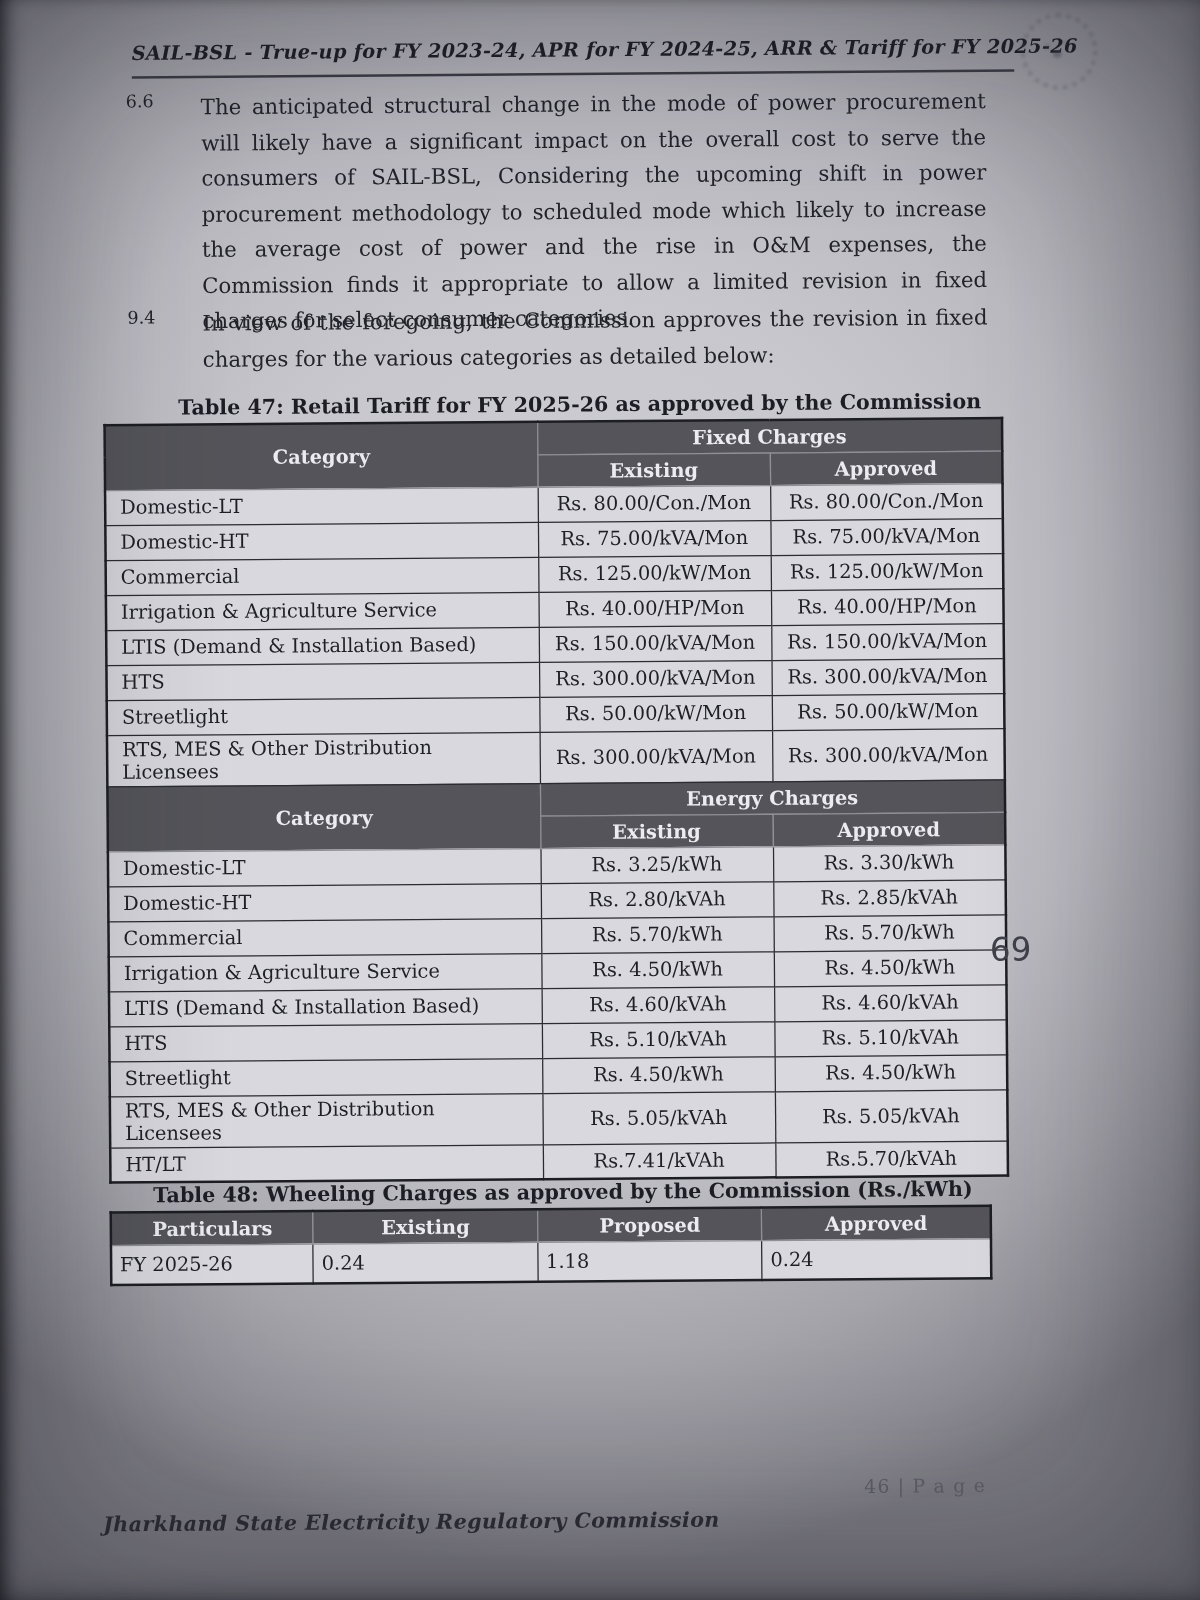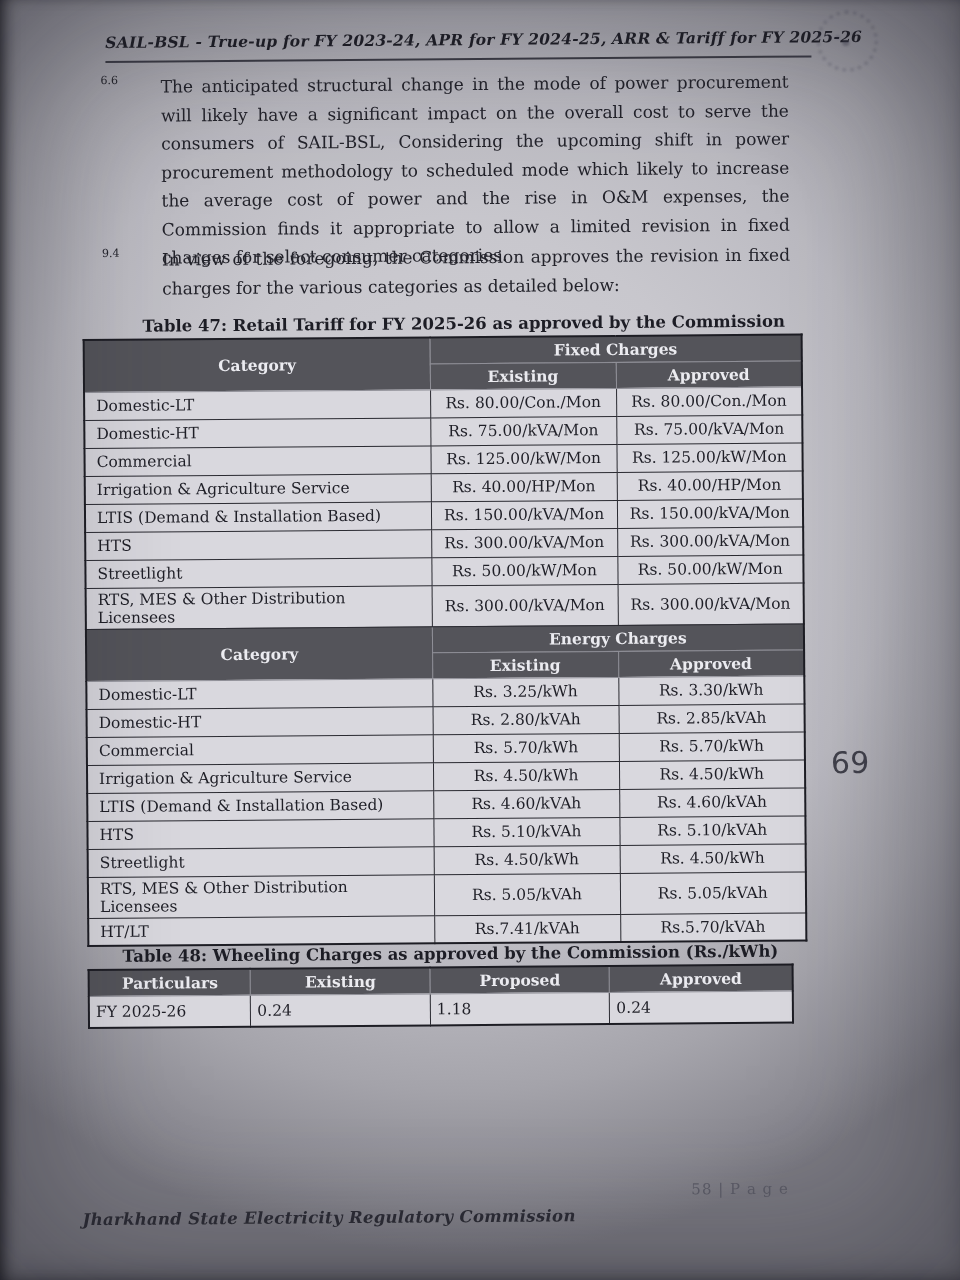--- a/index.html
+++ b/index.html
@@ -19,21 +19,21 @@
 
   .doc-header {
     position:absolute; top:30px; left:110px; width:706px;
     font-size:15.5px; font-weight:bold; font-style:italic; white-space:nowrap;
     color:#1e1e26; padding-bottom:9px; border-bottom:2px solid #3c3c46;
     letter-spacing:0.2px;
   }
   .para { position:absolute; left:105px; width:688px; }
   .para.p66 { top:70px; }
   .para.p67 { top:243px; }
-  .para-num { position:absolute; left:0; top:1px; font-size:11px; }
+  .para-num { position:absolute; left:0; top:1px; font-size:14px; }
   .para-text { margin-left:60px; font-size:17px; line-height:28.5px; text-align:justify; }
 
   .tbl-title { position:absolute; font-weight:bold; font-size:16.5px; color:#1d1d25; white-space:nowrap; }
   .t47-title { top:314px; left:145px; }
   .t48-title { top:944px; left:120px; }
 
   table { border-collapse:collapse; table-layout:fixed; }
   .t47 { position:absolute; top:336px; left:85px; width:720px; font-size:15.5px; border:2px solid #1d1d24; }
   .t48 { position:absolute; top:966px; left:85px; width:706px; font-size:15.5px; border:2px solid #1d1d24; }
   th {
@@ -42,22 +42,22 @@
   }
   td { background:#d9d8de; border:1.5px solid #2b2b32; padding:2px 6px; color:#1f1f27; }
   td.cat { text-align:left; padding-left:11px; }
   td.val { text-align:center; }
   tr.hrow { height:26px; }
   tr.drow { height:28px; }
   .t48 td { text-align:left; height:26px; }
   .t48 tr.hrow { height:26px; }
 
   .margin-num {
-    position:absolute; top:748px; left:830px;
-    font-family:"DejaVu Sans", sans-serif; font-size:30px; color:#41414b;
+    position:absolute; top:748px; left:791px;
+    font-family:"DejaVu Sans", sans-serif; font-size:26px; color:#41414b;
   }
   .stamp {
     position:absolute; top:13px; left:821px; width:54px; height:54px;
     border-radius:50%; border:4px dotted rgba(85,85,100,0.38);
     filter:blur(1.2px); opacity:0.8;
   }
   .stamp::after {
     content:''; position:absolute; left:22px; top:26px; width:7px; height:6px;
     background:rgba(70,70,85,0.55); border-radius:50%;
     box-shadow:-8px -6px 0 -1px rgba(70,70,85,0.35), 6px -9px 0 -2px rgba(70,70,85,0.3);
@@ -224,17 +224,17 @@
         <td>FY 2025-26</td>
         <td>0.24</td>
         <td>1.18</td>
         <td>0.24</td>
       </tr>
     </tbody>
       </table>
 
     <div class="margin-num">69</div>
 
-    <div class="footer-page">58 | P a g e</div>
+    <div class="footer-page">46 | P a g e</div>
     <div class="footer-org">Jharkhand State Electricity Regulatory Commission</div>
 
   </div>
 </div>
 
 </body></html>

